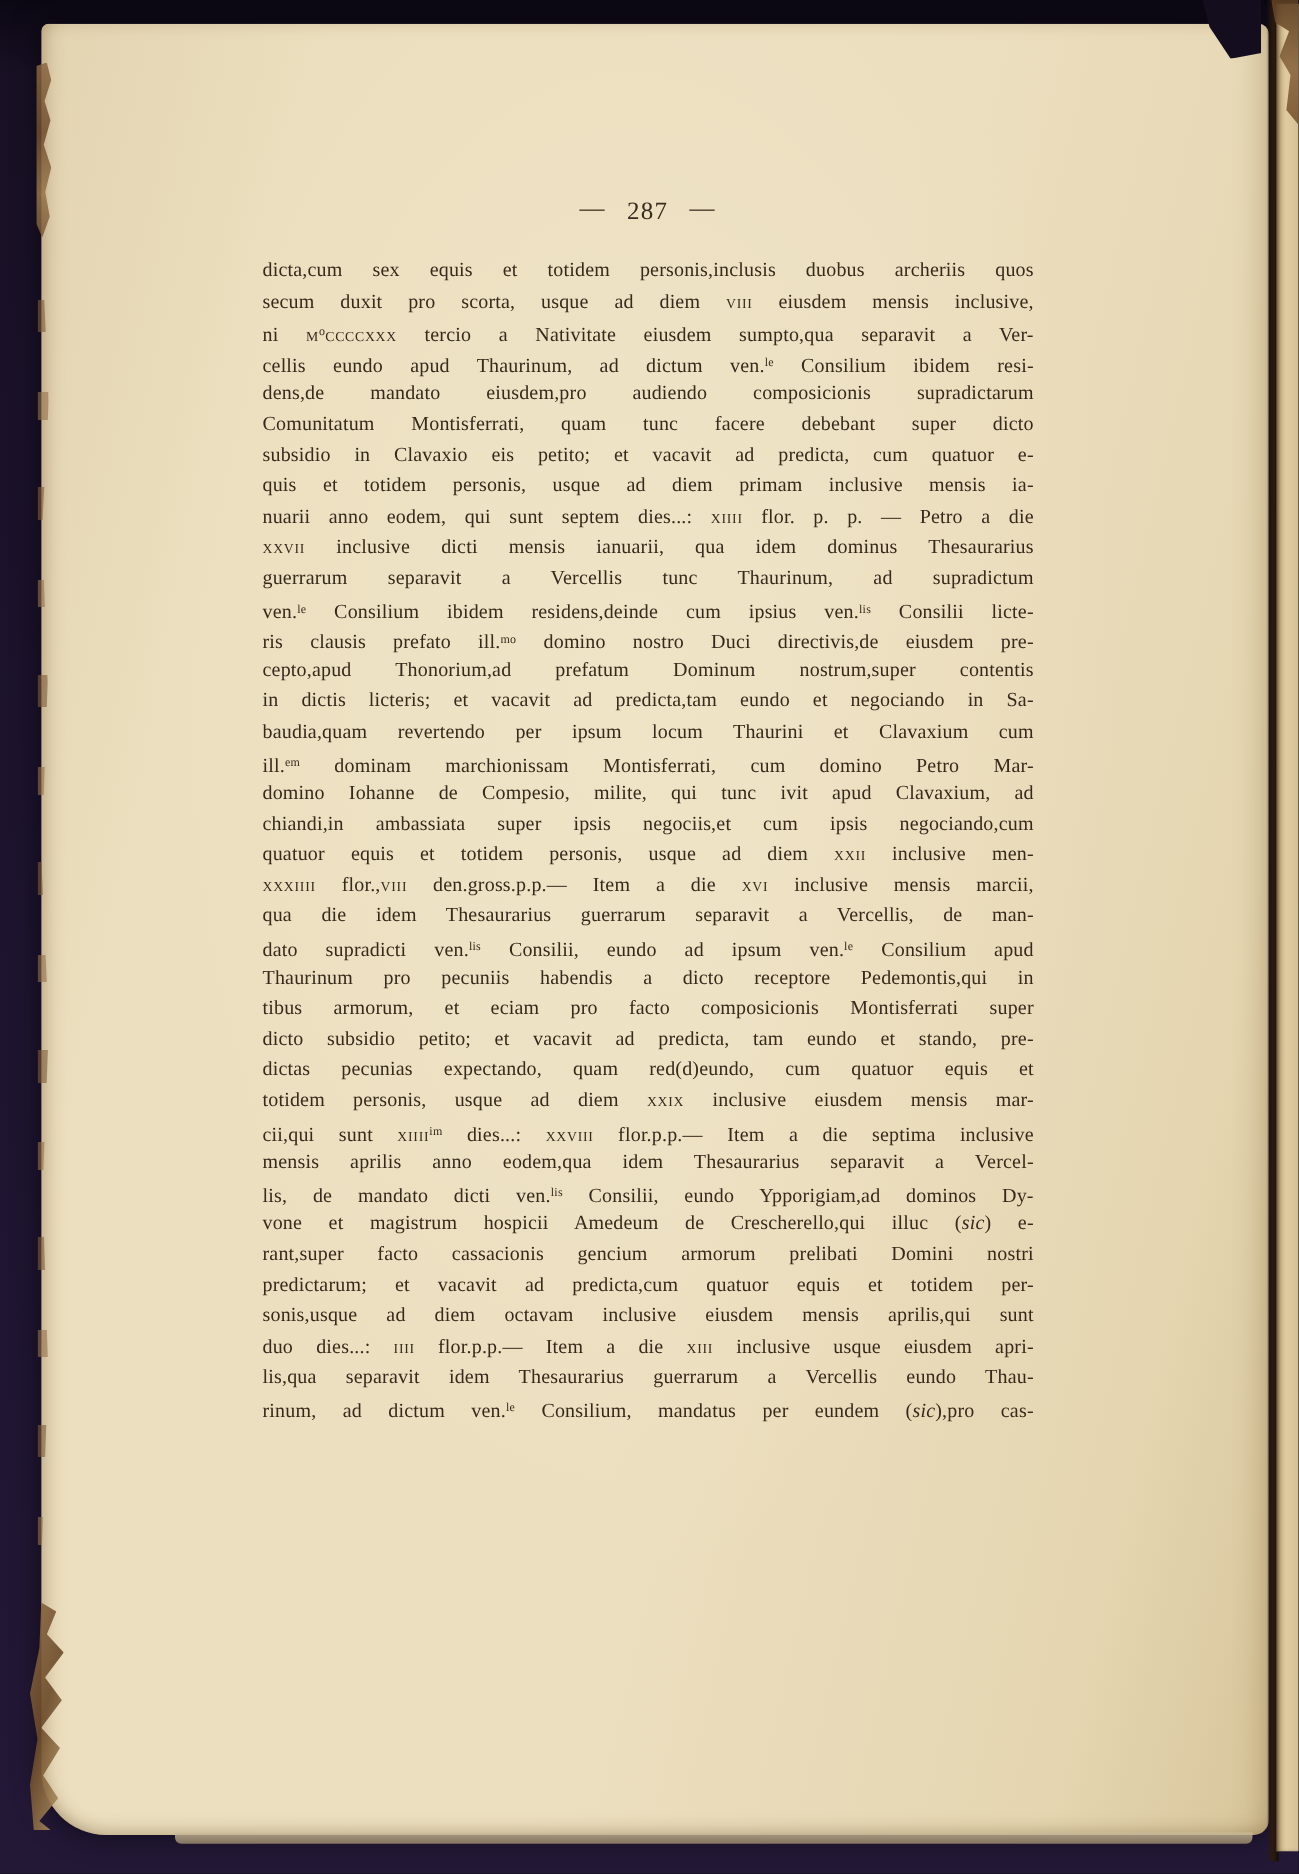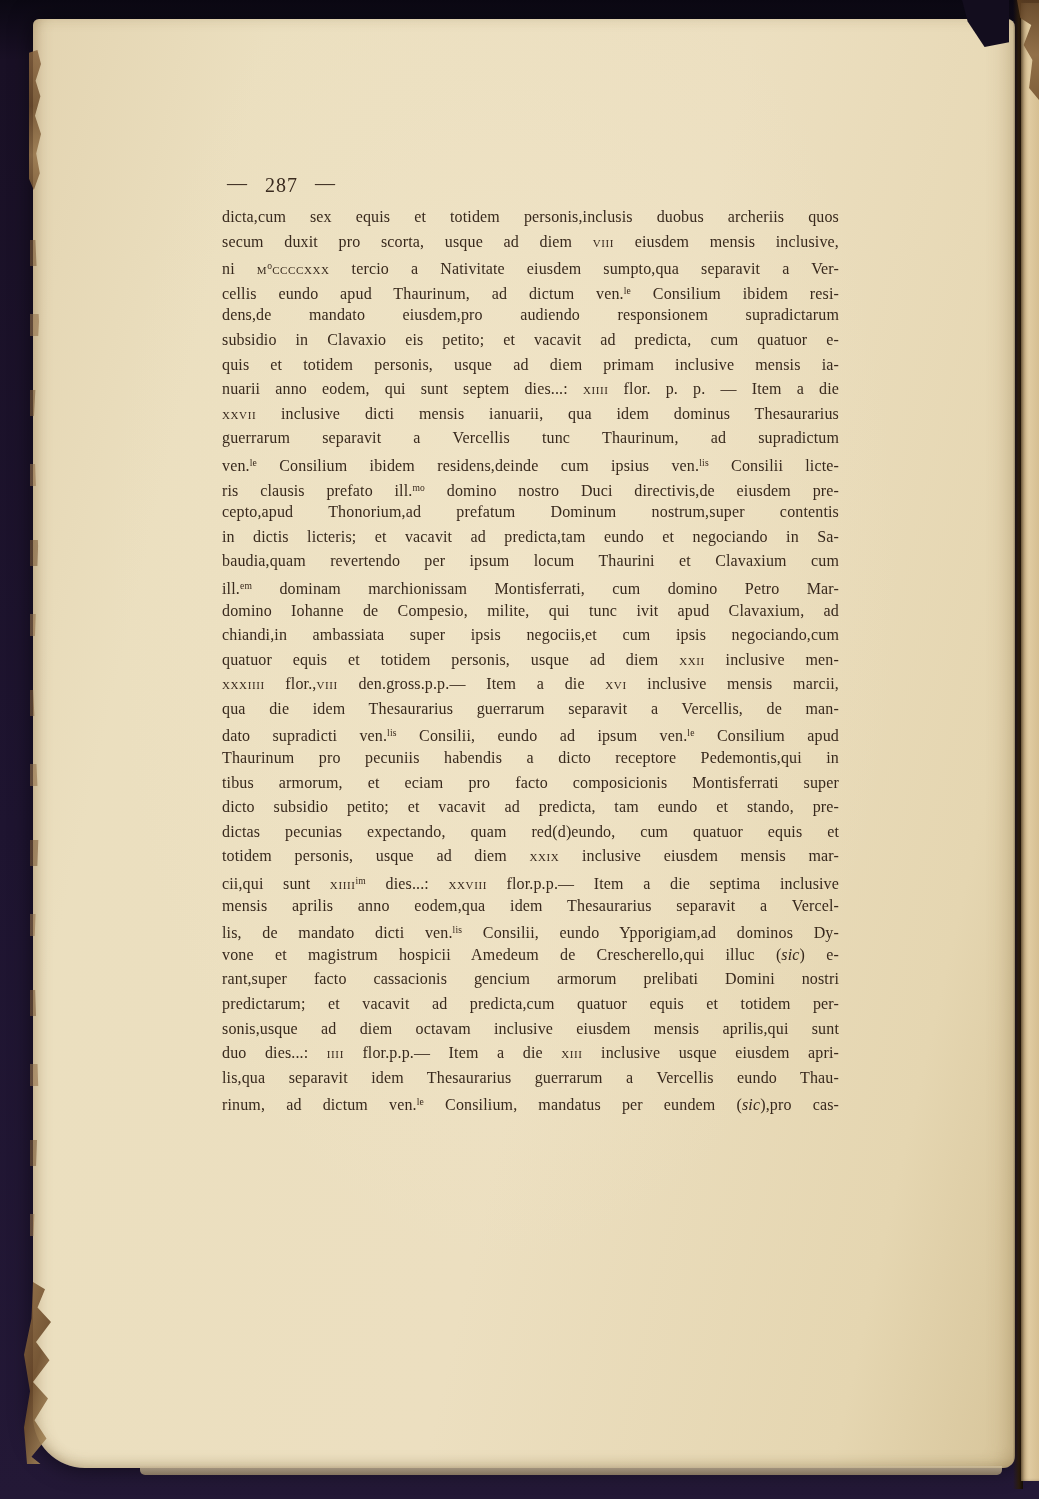--- a/index.html
+++ b/index.html
@@ -63,26 +63,26 @@
     box-shadow:inset 3px 0 4px -2px rgba(30,18,6,.8);
   }
   .page2-tear {
     position:absolute; left:1017px; top:0; width:22px; height:100px;
     background:linear-gradient(180deg,#5d3f22,#8a6740 55%,#75532f);
     clip-path:polygon(0 0,100% 0,100% 100%,55% 88%,70% 60%,30% 45%,65% 25%,15% 18%);
     opacity:.9;
   }
   
   .pagenum {
-    position:absolute; left:210px; top:174px; width:616px;
-    color:#3a2b1f; font-size:20px; letter-spacing:1px;
+    position:absolute; left:210px; top:158px; width:616px;
+    text-align:center; color:#3a2b1f; font-size:20px; letter-spacing:1px;
   }
   .pagenum .dash { margin:0 17px; position:relative; top:-2px; }
   .textblock {
-    position:absolute; left:222px; top:205px; width:617px;
+    position:absolute; left:210px; top:205px; width:617px;
     color:#38291d; font-size:16px; line-height:24.6px; letter-spacing:.15px;
   }
   .line { text-align:justify; text-align-last:justify; height:24.6px; white-space:normal; }
   .seg-sc { font-variant:small-caps; letter-spacing:.6px; }
   .seg-sup { font-size:.6em; vertical-align:.5em; letter-spacing:.2px; }
   .seg-it { font-style:italic; }
 </style>
 </head>
 <body>
 
@@ -102,24 +102,25 @@
 
   <div class="pagenum">
     <span class="dash">—</span><span>287</span><span class="dash">—</span>
   </div>
 
   <div class="textblock">
       <div class="line"><span class="seg-n">dicta,cum sex equis et totidem personis,inclusis duobus archeriis quos</span></div>
       <div class="line"><span class="seg-n">secum duxit pro scorta, usque ad diem </span><span class="seg-sc">viii</span><span class="seg-n"> eiusdem mensis inclusive,</span></div>
       <div class="line"><span class="seg-n">ni </span><span class="seg-sc">m</span><span class="seg-sup">o</span><span class="seg-sc">ccccxxx</span><span class="seg-n"> tercio a Nativitate eiusdem sumpto,qua separavit a Ver-</span></div>
       <div class="line"><span class="seg-n">cellis eundo apud Thaurinum, ad dictum ven.</span><span class="seg-sup">le</span><span class="seg-n"> Consilium ibidem resi-</span></div>
-      <div class="line"><span class="seg-n">dens,de mandato eiusdem,pro audiendo responsionem supradictarum</span></div>
+      <div class="line"><span class="seg-n">dens,de mandato eiusdem,pro audiendo composicionis supradictarum</span></div>
+      <div class="line"><span class="seg-n">Comunitatum Montisferrati, quam tunc facere debebant super dicto</span></div>
       <div class="line"><span class="seg-n">subsidio in Clavaxio eis petito; et vacavit ad predicta, cum quatuor e-</span></div>
       <div class="line"><span class="seg-n">quis et totidem personis, usque ad diem primam inclusive mensis ia-</span></div>
-      <div class="line"><span class="seg-n">nuarii anno eodem, qui sunt septem dies...: </span><span class="seg-sc">xiiii</span><span class="seg-n"> flor. p. p. — Item a die</span></div>
+      <div class="line"><span class="seg-n">nuarii anno eodem, qui sunt septem dies...: </span><span class="seg-sc">xiiii</span><span class="seg-n"> flor. p. p. — Petro a die</span></div>
       <div class="line"><span class="seg-sc">xxvii</span><span class="seg-n"> inclusive dicti mensis ianuarii, qua idem dominus Thesaurarius</span></div>
       <div class="line"><span class="seg-n">guerrarum separavit a Vercellis tunc Thaurinum, ad supradictum</span></div>
       <div class="line"><span class="seg-n">ven.</span><span class="seg-sup">le</span><span class="seg-n"> Consilium ibidem residens,deinde cum ipsius ven.</span><span class="seg-sup">lis</span><span class="seg-n"> Consilii licte-</span></div>
       <div class="line"><span class="seg-n">ris clausis prefato ill.</span><span class="seg-sup">mo</span><span class="seg-n"> domino nostro Duci directivis,de eiusdem pre-</span></div>
       <div class="line"><span class="seg-n">cepto,apud Thonorium,ad prefatum Dominum nostrum,super contentis</span></div>
       <div class="line"><span class="seg-n">in dictis licteris; et vacavit ad predicta,tam eundo et negociando in Sa-</span></div>
       <div class="line"><span class="seg-n">baudia,quam revertendo per ipsum locum Thaurini et Clavaxium cum</span></div>
       <div class="line"><span class="seg-n">ill.</span><span class="seg-sup">em</span><span class="seg-n"> dominam marchionissam Montisferrati, cum domino Petro Mar-</span></div>
       <div class="line"><span class="seg-n">domino Iohanne de Compesio, milite, qui tunc ivit apud Clavaxium, ad</span></div>
       <div class="line"><span class="seg-n">chiandi,in ambassiata super ipsis negociis,et cum ipsis negociando,cum</span></div>

